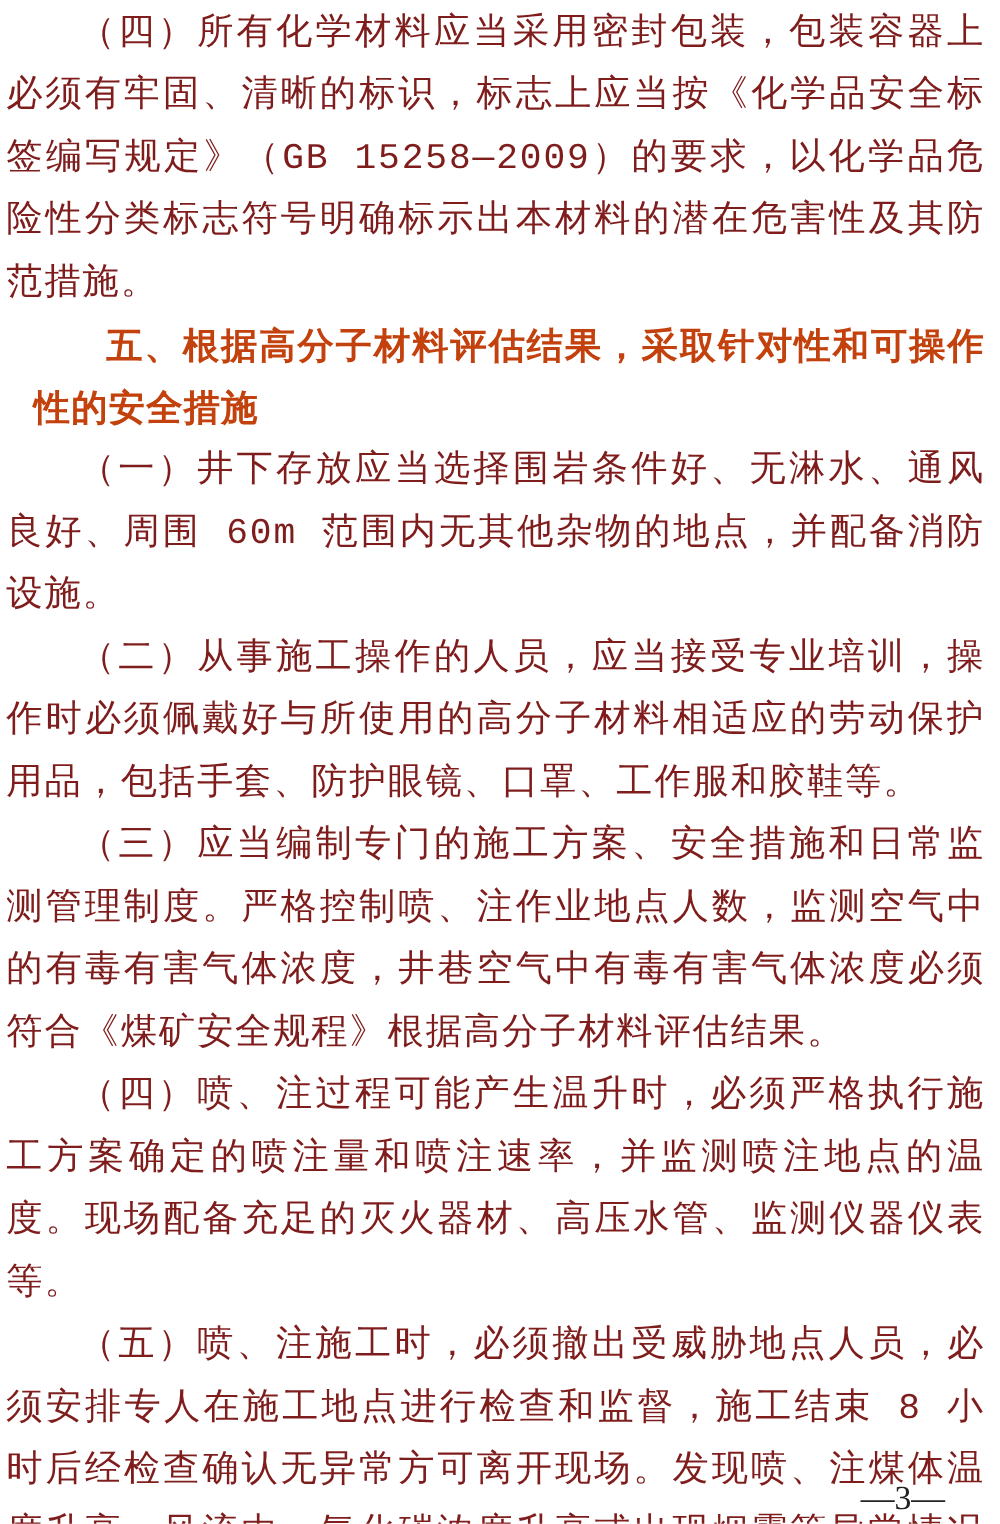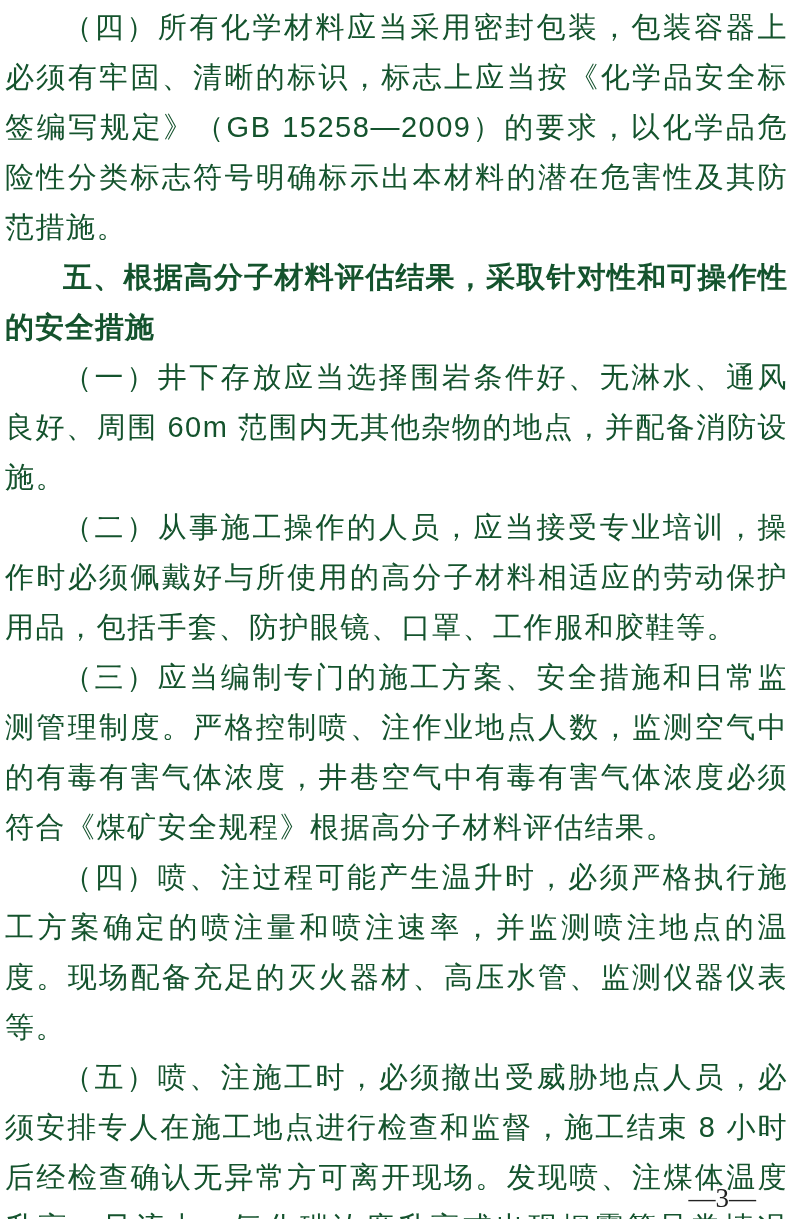--- a/index.html
+++ b/index.html
@@ -25,28 +25,29 @@
     padding: 2px 12px 0 5px;
     background: #ffffff;
   }
   .para {
     margin: 0;
     font-size: 29px;
     line-height: 50px;
     text-align: justify;
     text-indent: 2em;
     letter-spacing: 1.5px;
-    font-family: Liberation Sans, sans-serif;
-    color: #14532d;
+    font-family: Liberation Mono, monospace;
+    color: #7f1d1d;
   }
   .para.heading {
     font-family: "Liberation Sans", sans-serif;
     font-weight: bold;
     letter-spacing: 1px;
-    color: #14532d;
+    color: #c2410c;
+    margin-left: 22px;
   }
   .page-footer {
     position: absolute;
     bottom: 6px;
     right: 44px;
     font-size: 27px;
     line-height: 30px;
     font-family: "Liberation Serif", serif;
     color: #222222;
   }

